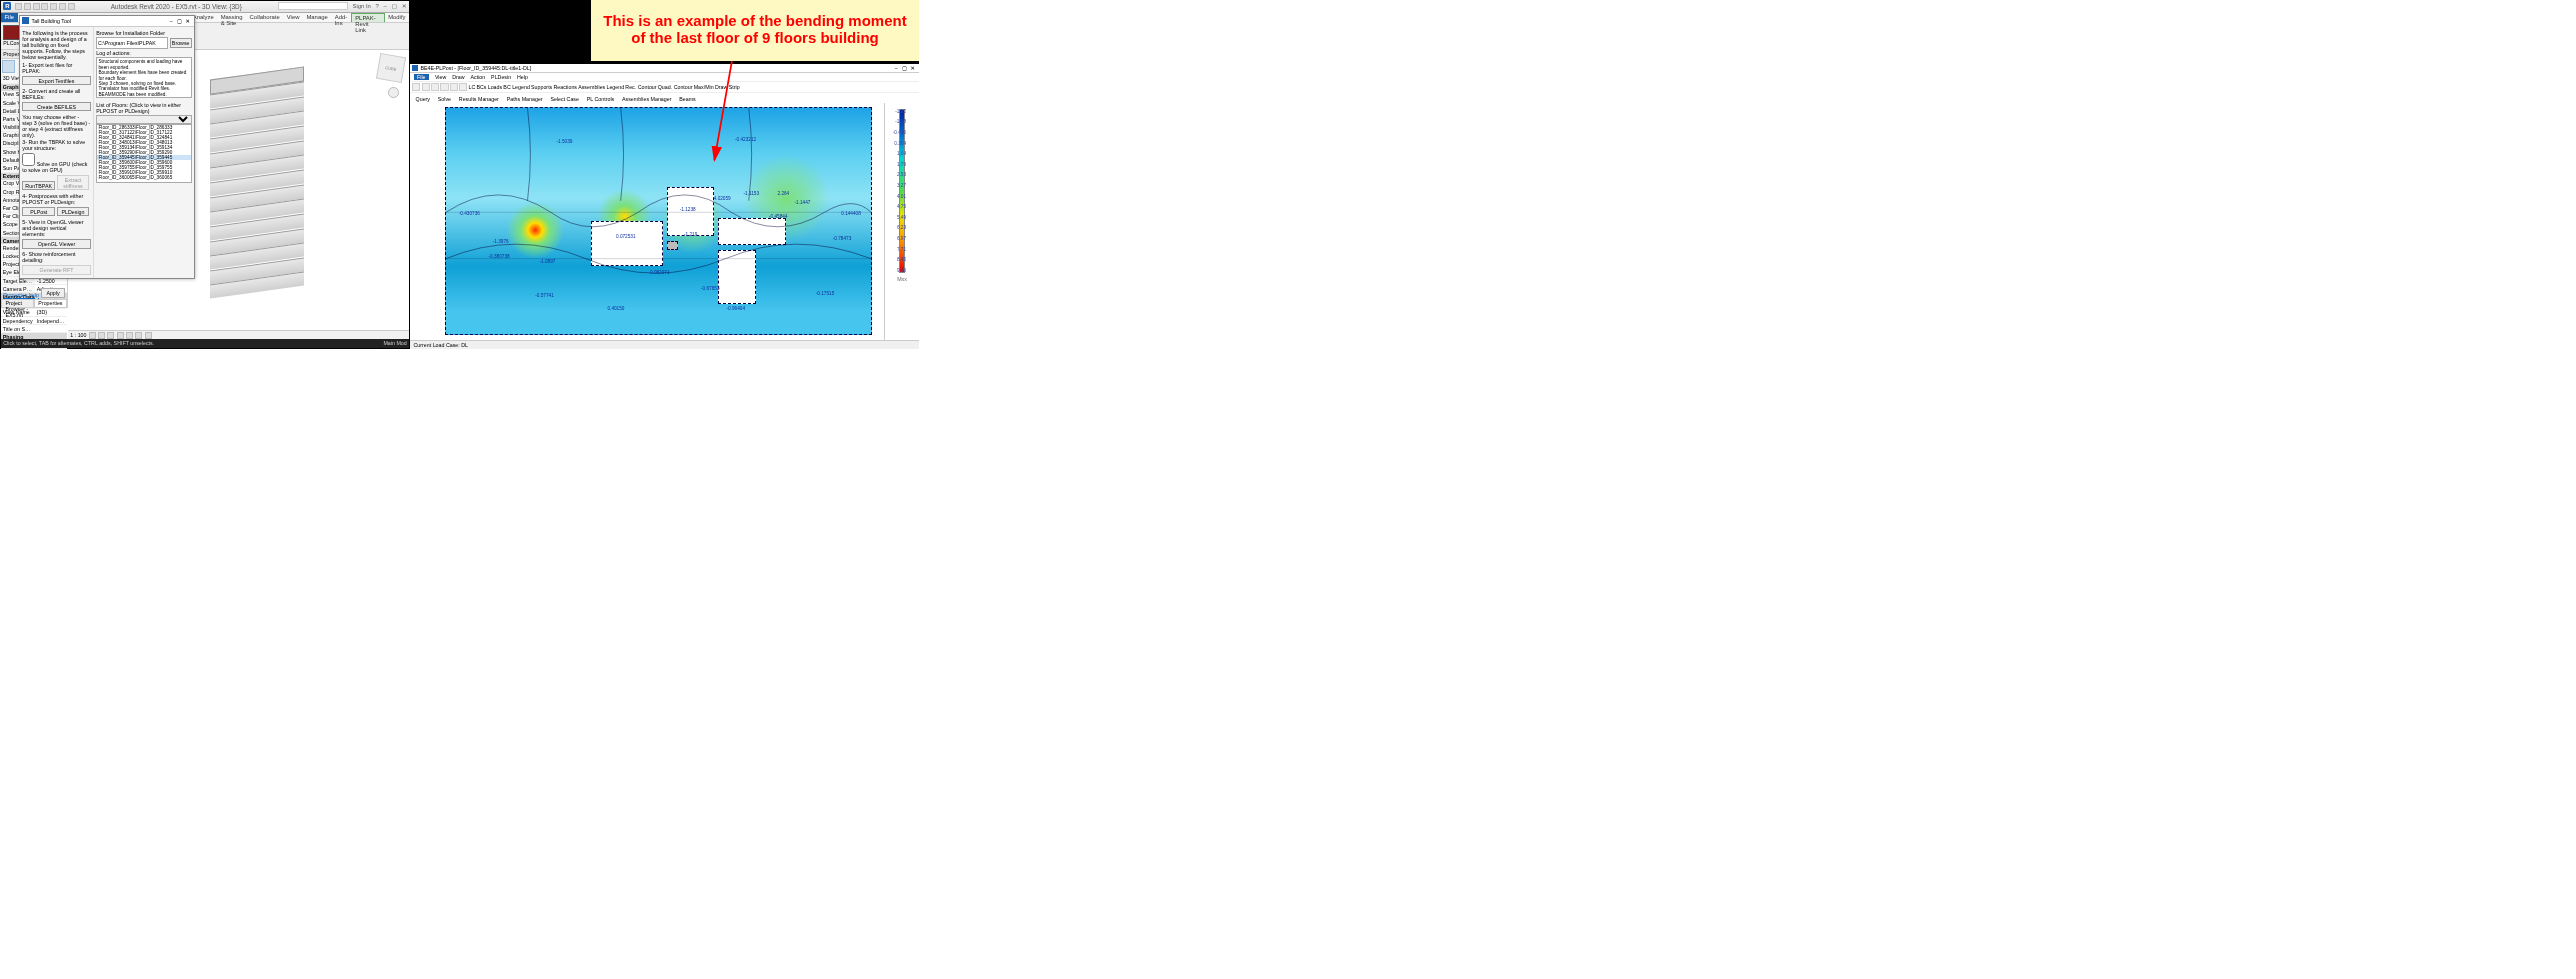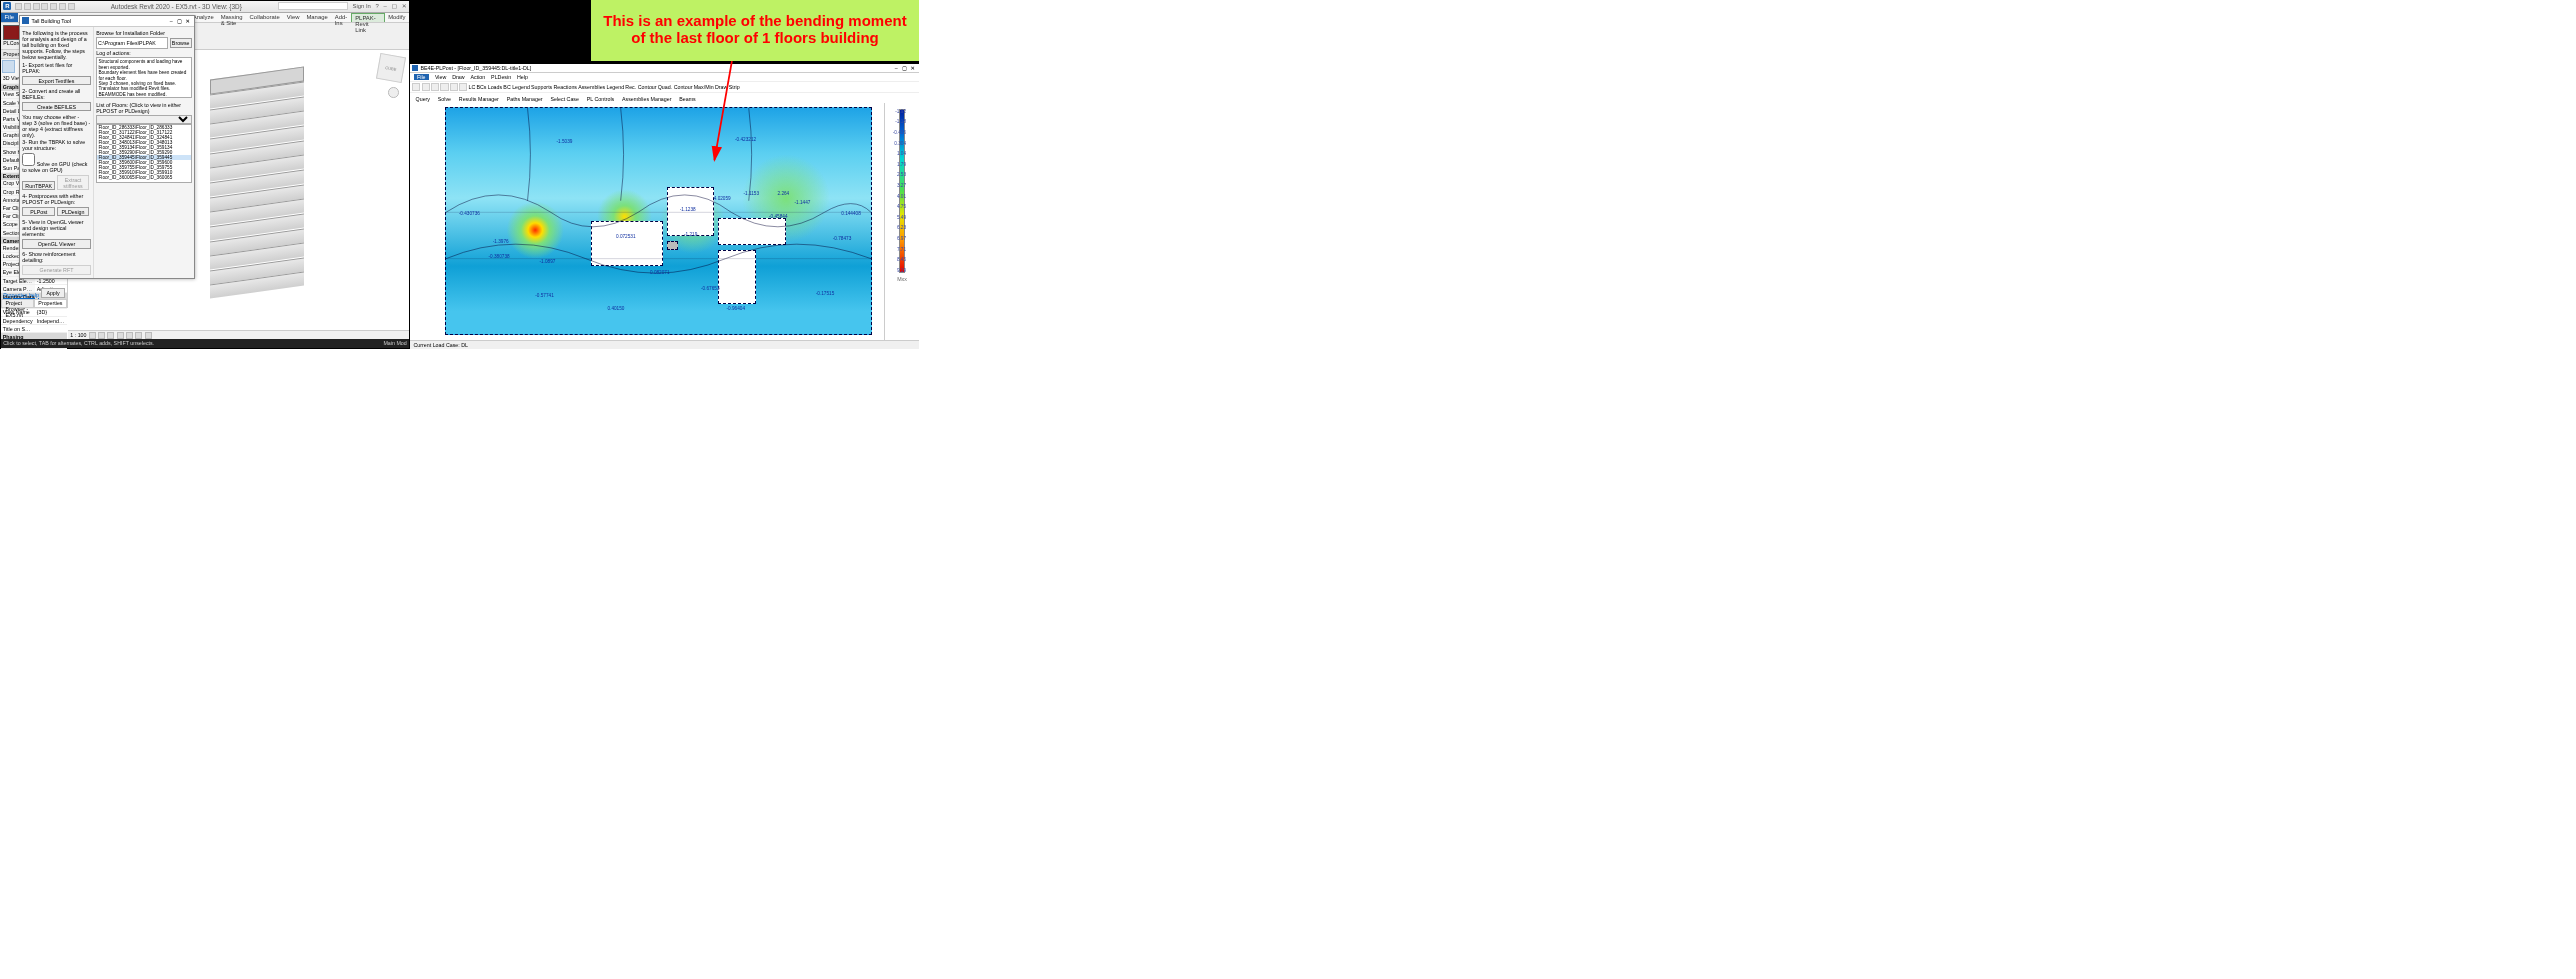--- a/index.html
+++ b/index.html
@@ -72,21 +72,21 @@
 .dialog button.half { width: 48%; display: inline-block; }
 .dialog input[type=text] { width: 100%; border: 0.6px solid #aaa; font-size: 5.3px; padding: 0.6px; }
 .dialog .log { width: 100%; height: 41px; border: 0.6px solid #aaa; padding: 1.2px; background: #fff; overflow: hidden; font-size: 4.7px; line-height: 1.15; }
 .dialog select { width: 100%; border: 0.6px solid #aaa; font-size: 4.7px; }
 .dialog .floorlist { width: 100%; height: 59px; border: 0.6px solid #aaa; background: #fff; overflow-y: auto; font-size: 4.7px; }
 .dialog .floorlist div { padding: 0 1.2px; white-space: nowrap; }
 .dialog .floorlist .sel { background: #cde3f8; }
 
 
 .right-half { position: absolute; left: 410px; top: 0; width: 509px; height: 349px; background: #000; }
-.annotation { position: absolute; left: 181px; top: 0; width: 328px; height: 61px; background: #bef264; color: #f00; font-size: 15px; font-weight: bold; text-align: center; padding: 11.7px 5.9px 0; font-family: "Calibri", sans-serif; line-height: 1.15; z-index: 70; }
+.annotation { position: absolute; left: 181px; top: 0; width: 328px; height: 61px; background: #fef9c3; color: #f00; font-size: 15px; font-weight: bold; text-align: center; padding: 11.7px 5.9px 0; font-family: "Calibri", sans-serif; line-height: 1.15; z-index: 70; }
 .arrow { position: absolute; left: 234px; top: 61px; width: 100px; height: 105px; z-index: 71; pointer-events: none; }
 
 
 .be4e { position: absolute; left: 0; top: 64px; width: 509px; height: 285px; background: #fff; }
 .be4e .b-title { height: 9.4px; background: #fff; display: flex; align-items: center; padding: 0 2.3px; border-bottom: 0.6px solid #ccc; font-size: 5.3px; }
 .be4e .b-title .icn { width: 5.9px; height: 5.9px; background: #1e63b0; margin-right: 2.3px; }
 .be4e .b-title .t { flex: 1; }
 .be4e .b-title .wb { width: 8.2px; text-align: center; }
 .be4e .b-menu { height: 8.2px; display: flex; gap: 5.9px; padding: 0 3.5px; font-size: 5.3px; border-bottom: 0.6px solid #eee; align-items: center; }
 .be4e .b-menu .file { background: #1e63b0; color: #fff; padding: 0 3.5px; }
@@ -413,21 +413,21 @@
           <div>Floor_ID_359910\Floor_ID_359910</div>
           <div>Floor_ID_360065\Floor_ID_360065</div>
         </div>
     </div>
   </div>
 </div>
 
 <div class="right-half">
   <div class="annotation">
     <div>This is an example of the bending moment</div>
-    <div>of the last floor of 1 floors building</div>
+    <div>of the last floor of 9 floors building</div>
   </div>
   <svg class="arrow" viewBox="0 0 170 180">
     <defs>
         <marker id="ah" markerWidth="10" markerHeight="10" refX="8" refY="3" orient="auto">
           <path d="M0,0 L0,6 L9,3 z" fill="#f00"></path>
         </marker>
       </defs>
     <line x1="150" y1="0" x2="120" y2="170" stroke="#f00" stroke-width="3" marker-end="url(#ah)"></line>
   </svg>
 

